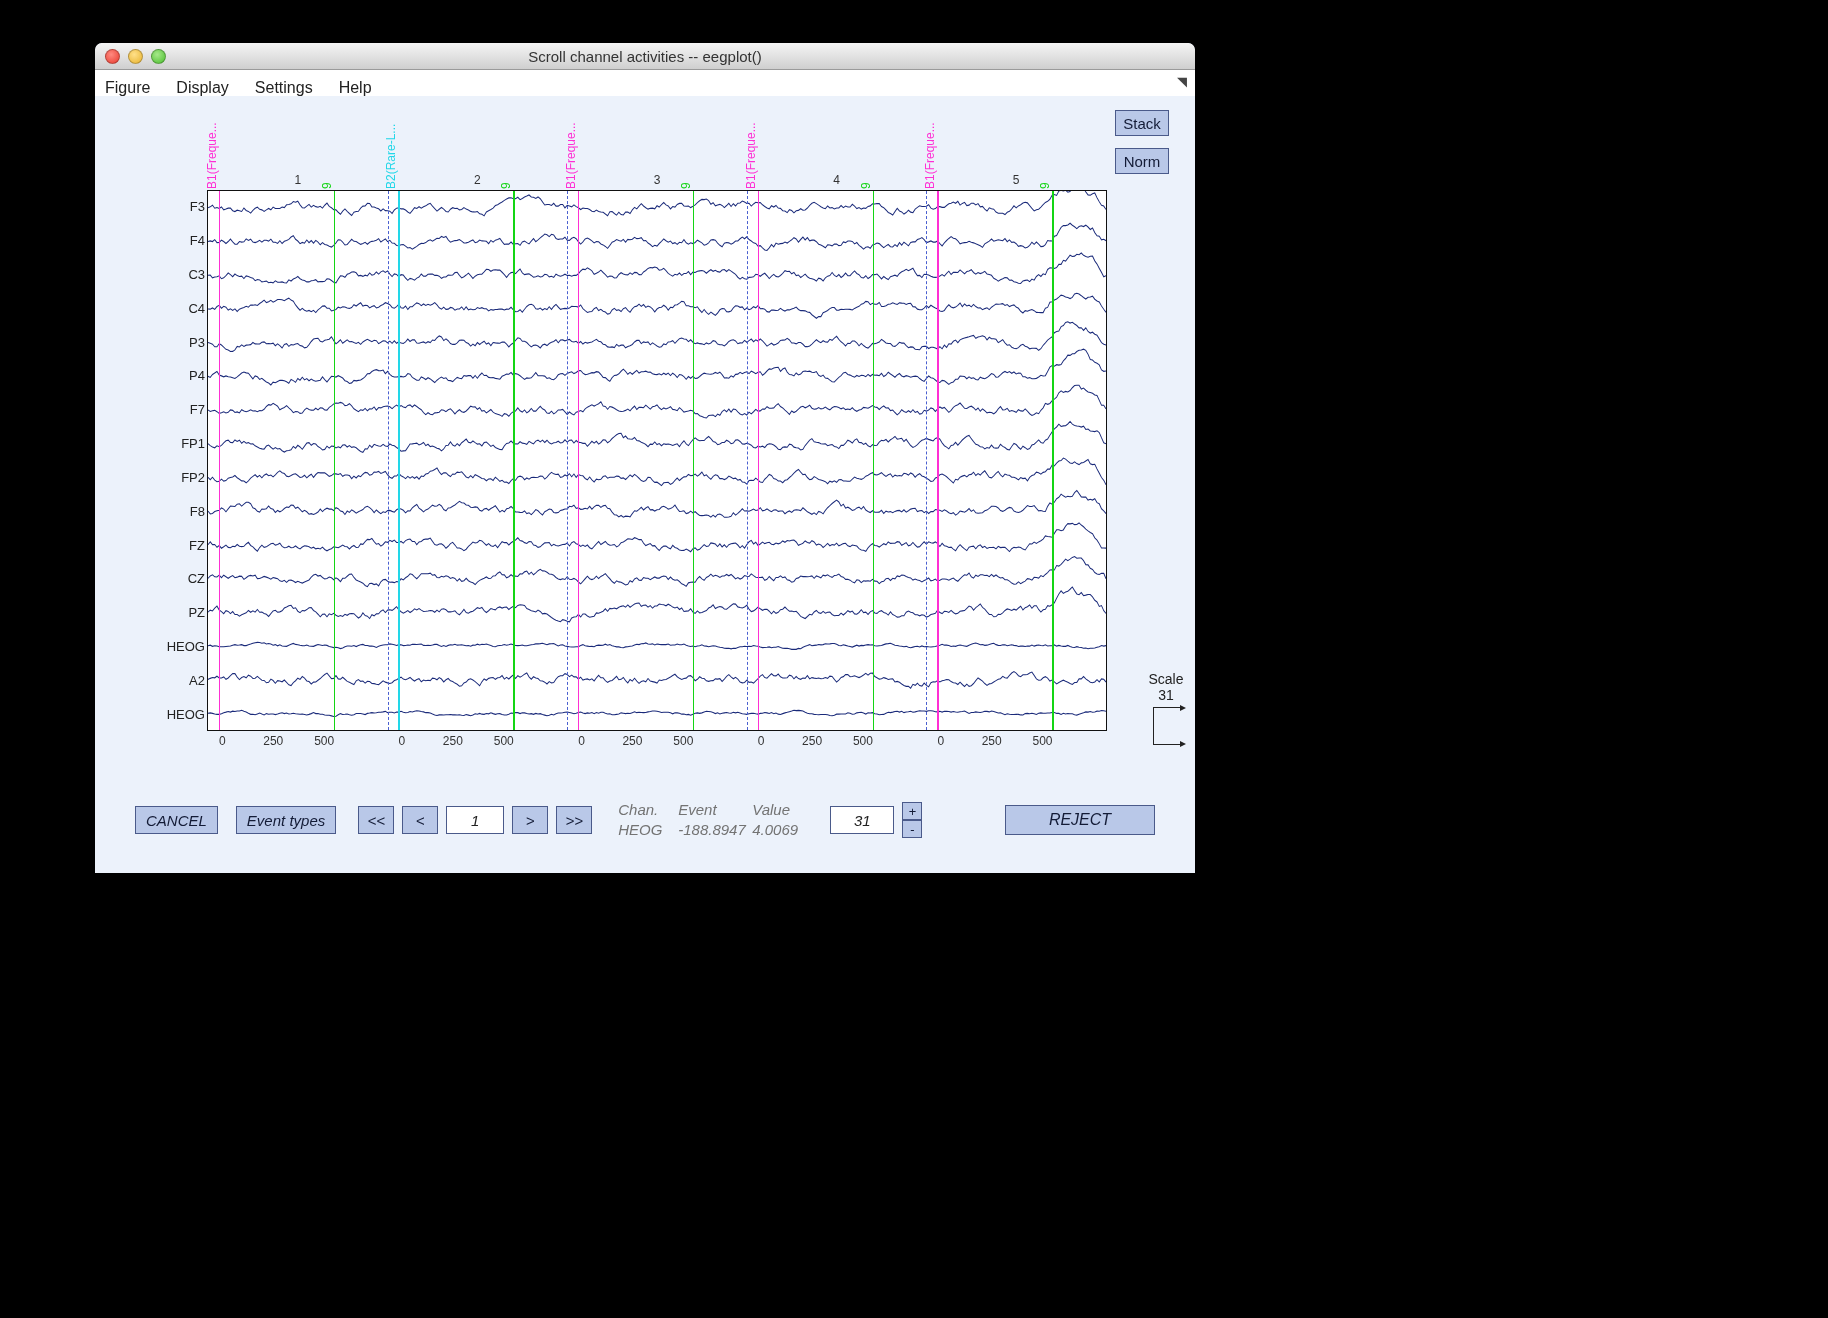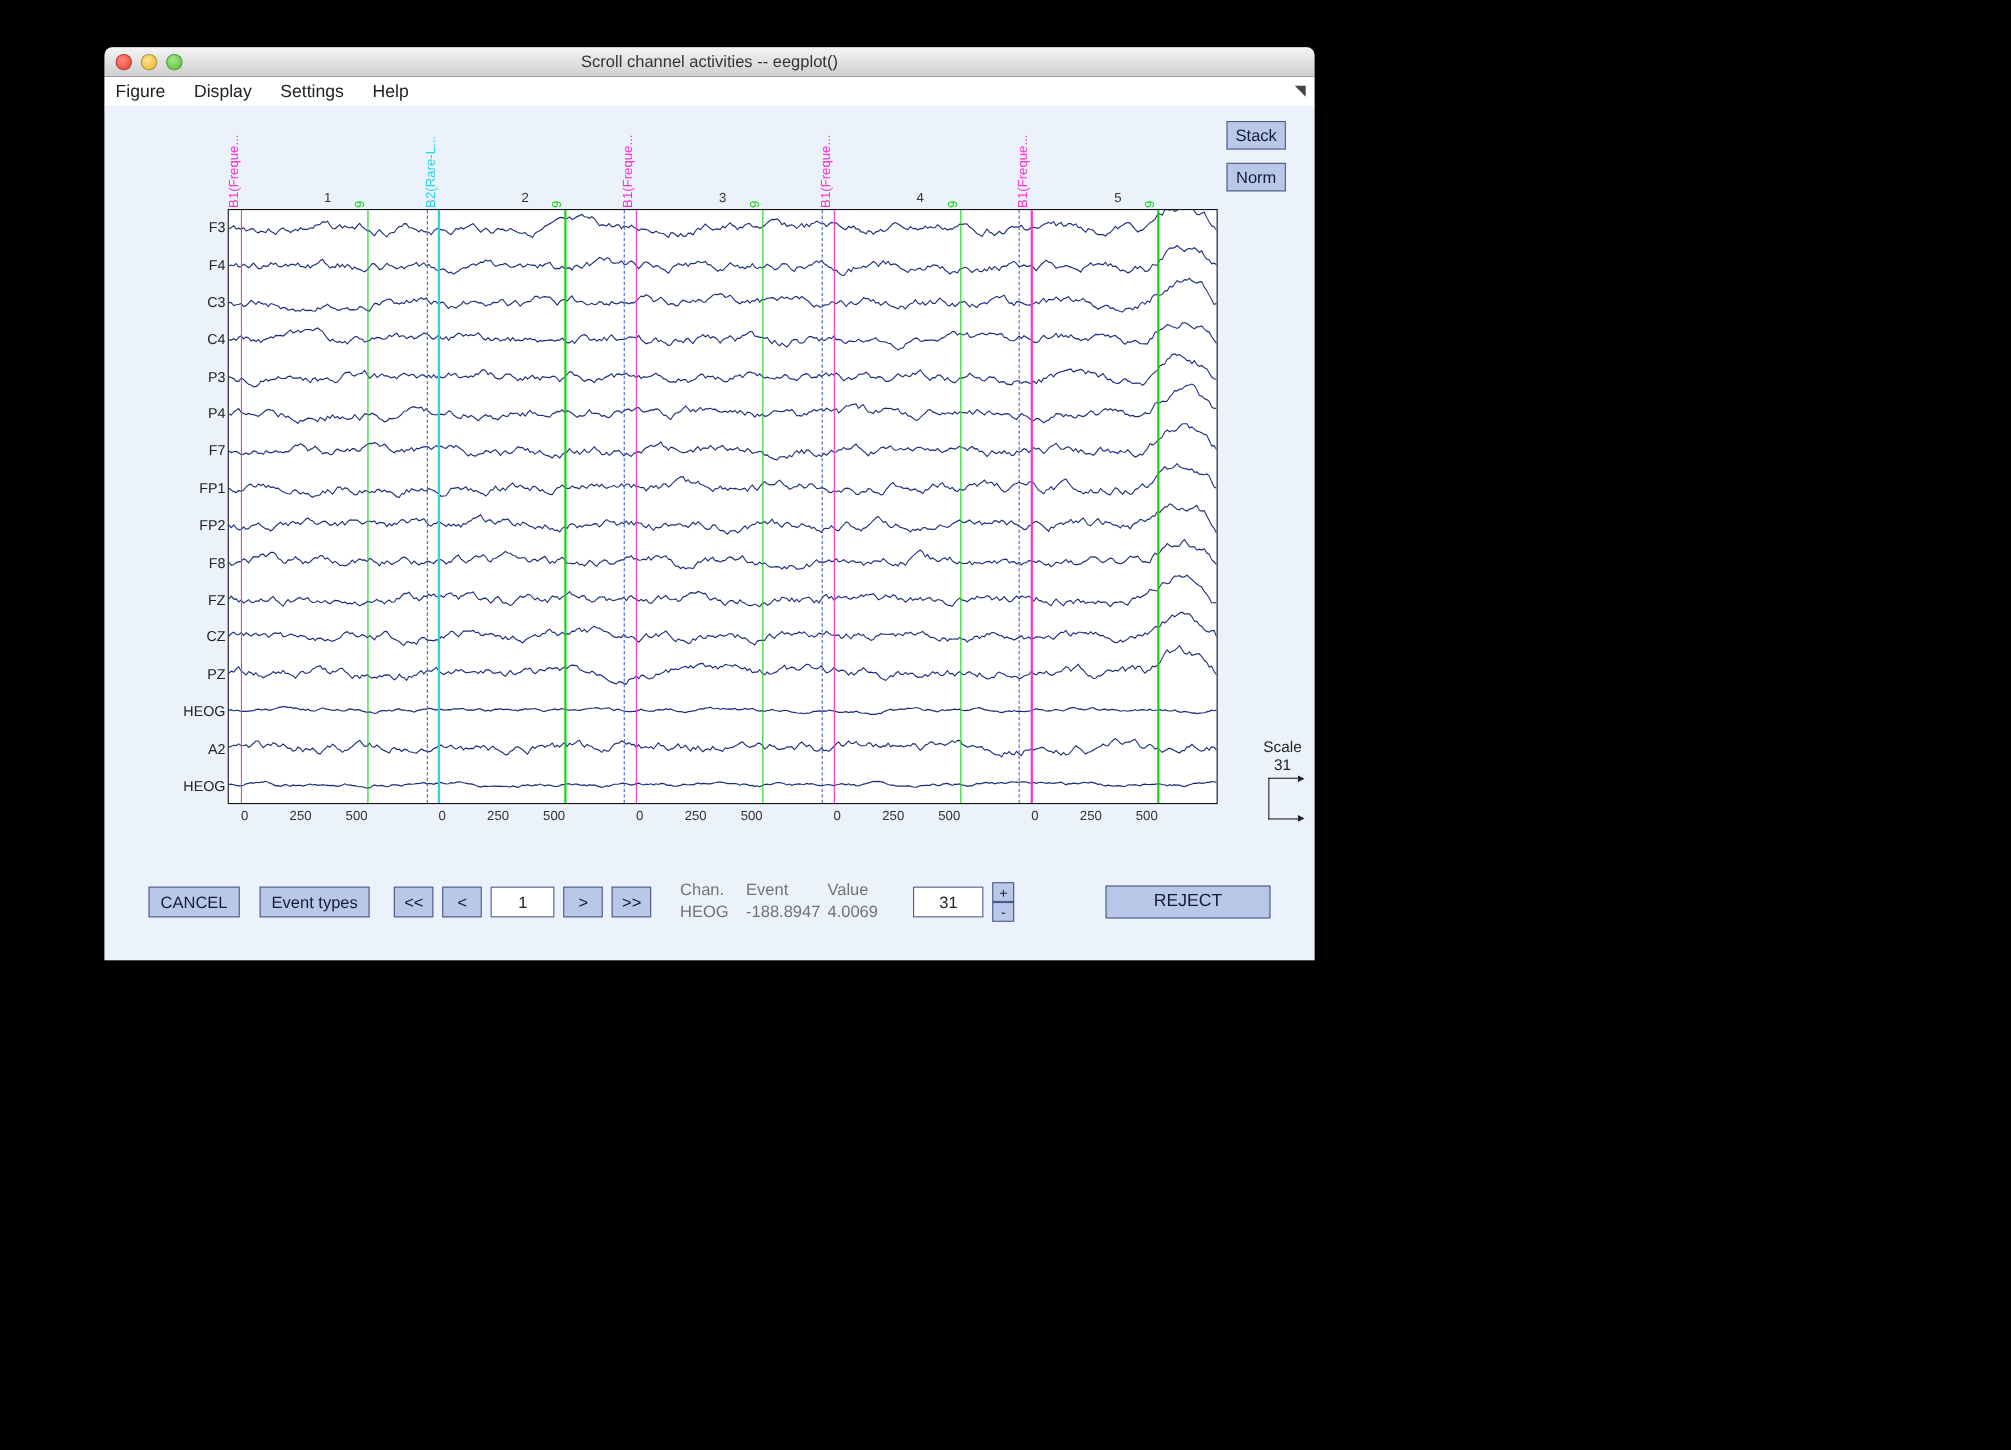--- a/index.html
+++ b/index.html
@@ -7,21 +7,21 @@
   .window{position:absolute;left:95px;top:43px;width:1100px;height:830px;border-radius:7px 7px 0 0;box-shadow:0 10px 40px rgba(0,0,0,.55);background:#ecf2fb;overflow:hidden;}
   
   .titlebar{height:26px;background:linear-gradient(#f5f5f5,#cfcfcf);border-bottom:1px solid #9a9a9a;border-radius:7px 7px 0 0;display:flex;align-items:center;position:relative;}
   .traffic{display:flex;gap:8px;margin-left:10px;}
   .tl{width:13px;height:13px;border-radius:50%;border:0.5px solid rgba(0,0,0,.25);}
   .tl.red{background:radial-gradient(circle at 40% 35%,#ff8a80,#e83b2e);}
   .tl.yel{background:radial-gradient(circle at 40% 35%,#ffe08a,#e8b32e);}
   .tl.grn{background:radial-gradient(circle at 40% 35%,#a6e88a,#4cbf2e);}
   .title{position:absolute;left:0;right:0;text-align:center;font-size:15px;color:#333;pointer-events:none;}
   
-  .menubar{height:27px;background:#fff;border-bottom:6px solid #7f1d1d;display:flex;align-items:center;padding:0 10px;gap:26px;position:relative;}
+  .menubar{height:27px;background:#fff;border-bottom:6px solid #7f1d1d;display:flex;align-items:flex-end;padding:0 10px;gap:26px;position:relative;}
   .menubar span{color:#222;font-size:16px;cursor:default;}
   .menubar .corner{position:absolute;right:8px;top:4px;font-size:13px;color:#444;}
   
   .body{position:absolute;left:0;right:0;top:53px;bottom:0;background:#ecf2fb;}
   
   .sidebtns{position:absolute;right:26px;top:14px;display:flex;flex-direction:column;gap:12px;}
   .btn{background:#b9c8e8;border:1px solid #4a5a8a;color:#131b36;display:flex;align-items:center;justify-content:center;font-size:15px;cursor:pointer;box-sizing:border-box;}
   .sidebtns .btn{width:54px;height:26px;}
   
   .plotwrap{position:absolute;left:58px;top:14px;right:88px;bottom:120px;}
@@ -30,21 +30,21 @@
   .evline{position:absolute;top:0;bottom:0;width:1px;}
   .evlabel{position:absolute;bottom:100%;transform:rotate(-90deg);transform-origin:left bottom;font-size:12px;white-space:nowrap;margin-bottom:2px;}
   .g9{position:absolute;bottom:100%;transform:rotate(-90deg);transform-origin:left bottom;font-size:12px;color:#14b514;margin-bottom:2px;}
   .epochnum{position:absolute;bottom:100%;font-size:12px;color:#333;transform:translate(-50%,-4px);}
   .xtick{position:absolute;top:100%;font-size:12px;color:#333;transform:translate(-50%,4px);}
   .scaleind{position:absolute;right:5px;bottom:128px;width:48px;text-align:center;color:#222;font-size:14px;}
   .scalebar{width:26px;height:36px;border-left:1px solid #222;border-top:1px solid #222;border-bottom:1px solid #222;margin:4px auto 0;position:relative;}
   .scalebar::before,.scalebar::after{content:"";position:absolute;right:-6px;width:0;height:0;border-left:6px solid #222;border-top:3px solid transparent;border-bottom:3px solid transparent;}
   .scalebar::before{top:-3px;} .scalebar::after{bottom:-3px;}
   
-  .bottom{position:absolute;left:0;right:0;bottom:18px;height:70px;display:flex;align-items:center;}
+  .bottom{position:absolute;left:0;right:0;bottom:18px;height:70px;display:flex;align-items:center;font-style:italic;}
   .bottom .btn{height:28px;padding:0 10px;}
   .bottom .nav .btn{width:36px;padding:0;}
   .txtbox{border:1px solid #4a5a8a;background:#fff;height:26px;width:56px;text-align:center;font-size:15px;color:#222;display:flex;align-items:center;justify-content:center;}
   .info{display:flex;flex-direction:column;font-size:15px;color:#737373;margin-left:26px;line-height:20px;}
   .info .row{display:flex;gap:4px;}
   .info .lab{width:56px;text-align:left;}
   .plusminus{display:flex;flex-direction:column;margin-left:8px;}
   .plusminus .btn{width:20px;height:18px;font-size:13px;padding:0;}
   svg.waves{position:absolute;left:0;top:0;width:100%;height:100%;}
 </style>

